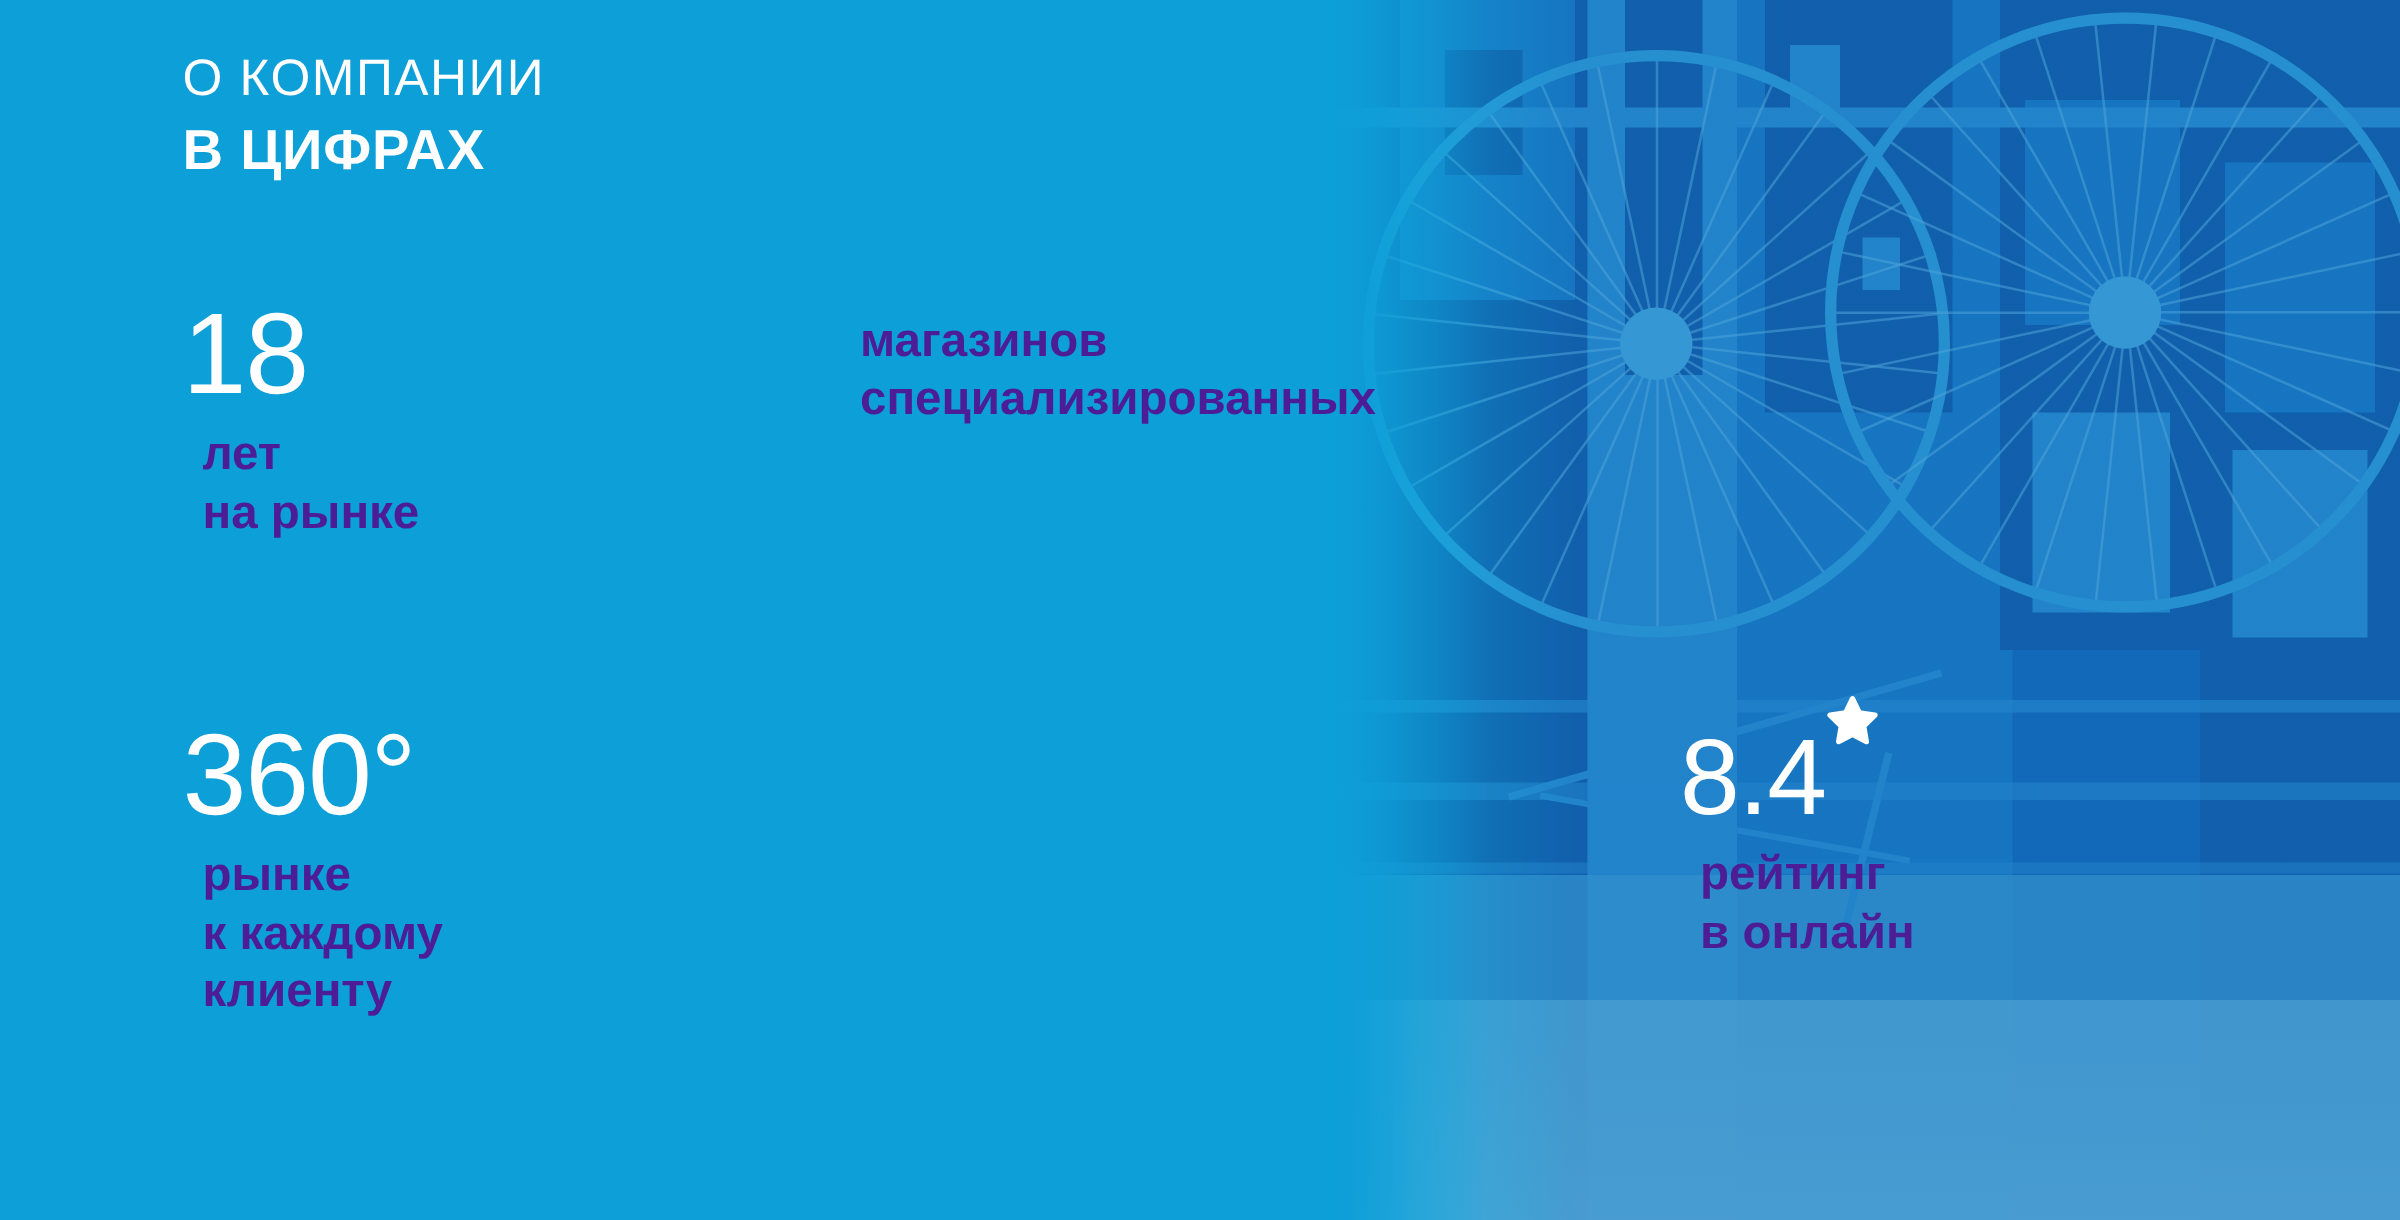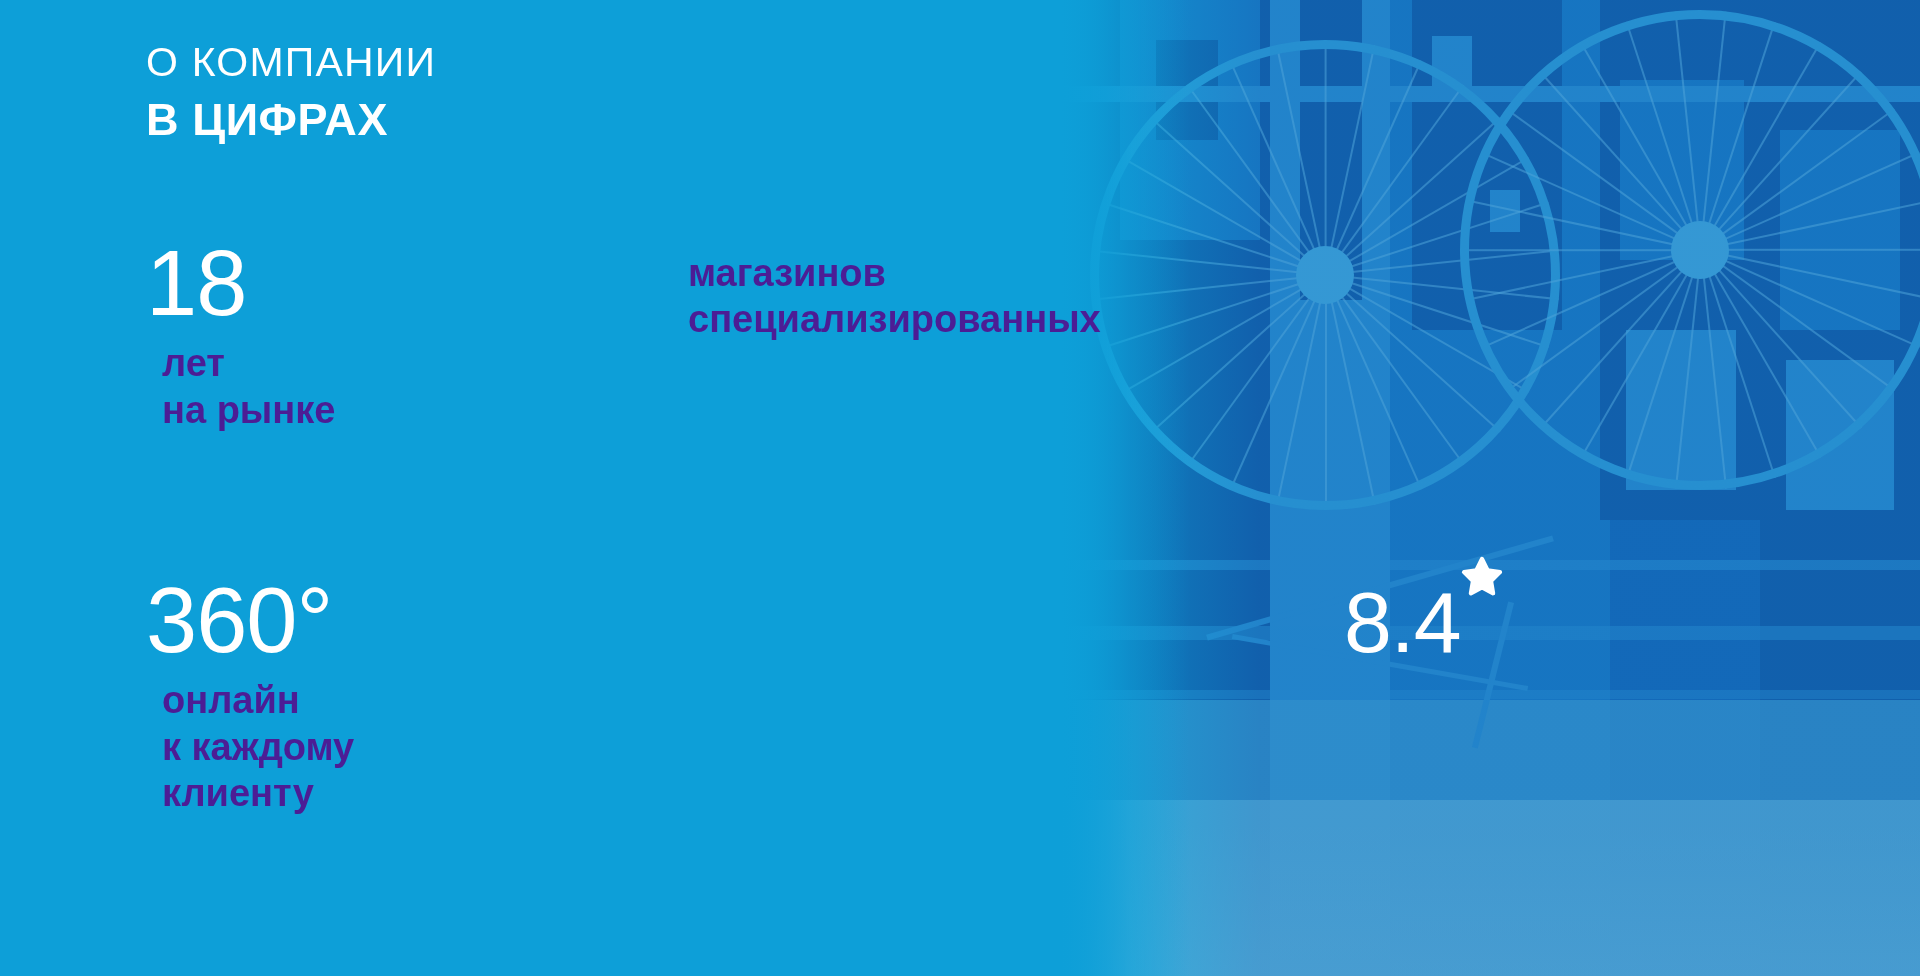--- a/index.html
+++ b/index.html
@@ -294,33 +294,37 @@
       <div class="stat s-20">
         <div class="label">
           <div>магазинов</div>
           <div>специализированных</div>
         </div>
       </div>
 
       <div class="stat s-360">
         <div class="num">360°</div>
         <div class="label">
-          <div>онлайн</div>
+          <div>рынке</div>
           <div>к каждому</div>
           <div>клиенту</div>
         </div>
       </div>
 
 
       <div class="stat s-49">
         <div class="num">
           <span>8.4</span>
           <span class="star-sup">
             <svg viewBox="0 0 24 24" aria-hidden="true">
               <path fill="currentColor" stroke="currentColor" stroke-width="2.2" stroke-linejoin="round" d="M12 2.6l2.9 5.9 6.5.95-4.7 4.6 1.1 6.45L12 17.45 6.2 20.5l1.1-6.45L2.6 9.45l6.5-.95z"></path>
             </svg>
           </span>
         </div>
+        <div class="label">
+          <div>рейтинг</div>
+          <div>в онлайн</div>
+        </div>
       </div>
 
     </div>
   </div>
 </div>
 
 </body></html>

